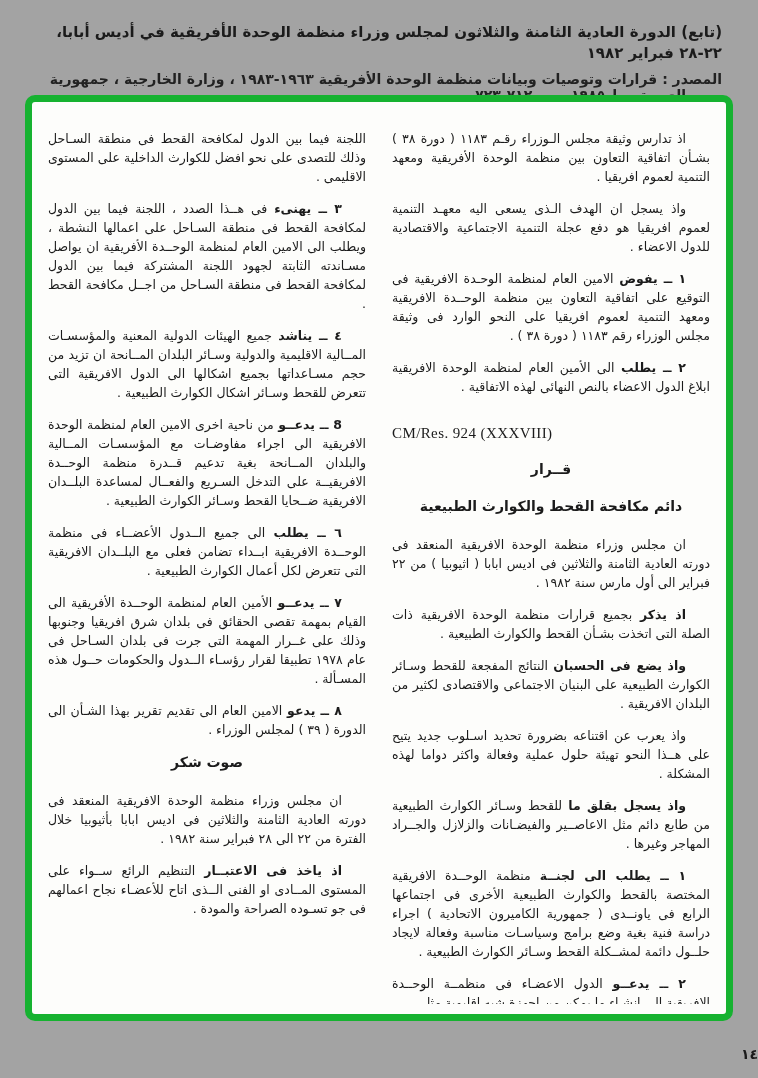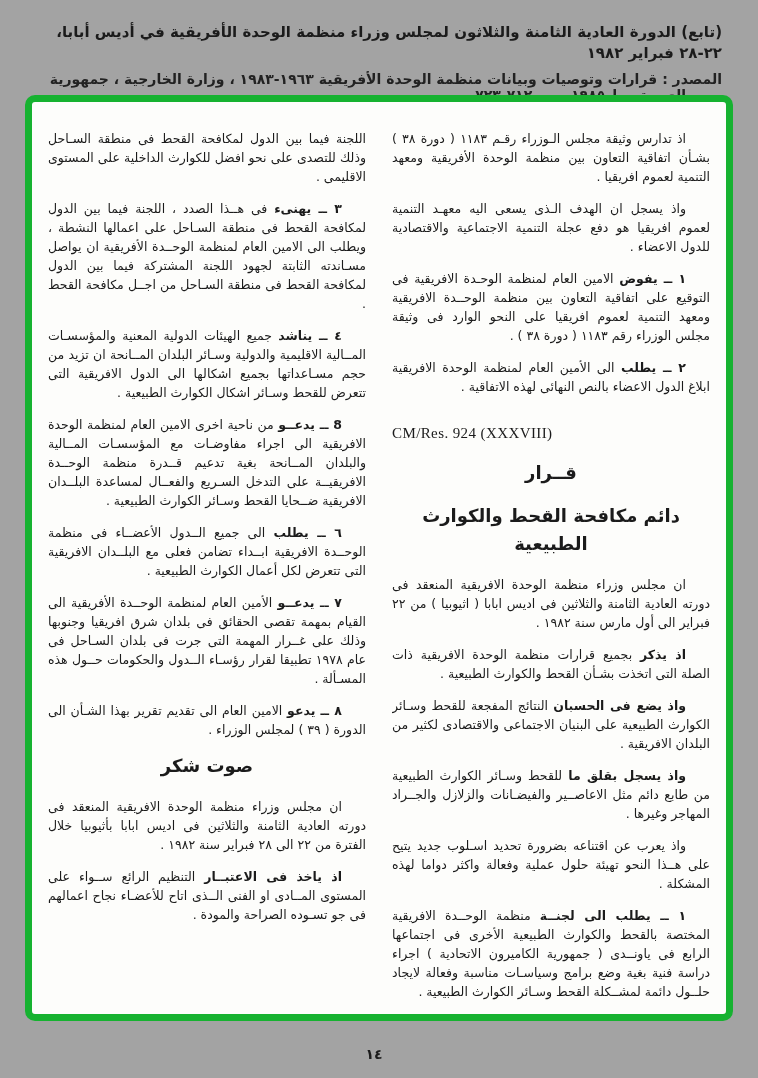--- a/index.html
+++ b/index.html
@@ -65,29 +65,29 @@
     unicode-bidi: embed;
     font-family: "Liberation Serif", serif;
     font-size: 15px;
     letter-spacing: 0.4px;
     margin: 26px 0 14px 0;
     text-indent: 0;
   }
   .head {
     text-align: center;
     font-weight: bold;
-    font-size: 18px;
+    font-size: 14px;
     margin: 0 0 16px 0;
     text-indent: 0;
   }
   .head.minor { margin-bottom: 18px; }
   .page-number {
     position: absolute;
-    left: 0; right: 10px; bottom: 16px;
-    text-align: center;
+    left: 0; right: 0; bottom: 16px;
+    text-align: right;
     font-weight: bold;
     font-size: 14px;
   }
 </style>
 </head>
 <body>
 
 <div class="page">
 
   <div class="header">
@@ -102,22 +102,22 @@
         <p class="para"><span>اذ تدارس وثيقة مجلس الـوزراء رقـم ١١٨٣ ( دورة ٣٨ ) بشـأن اتفاقية التعاون بين منظمة الوحدة الأفريقية ومعهد التنمية لعموم افريقيا .</span></p>
         <p class="para"><span>واذ يسجل ان الهدف الـذى يسعى اليه معهـد التنمية لعموم افريقيا هو دفع عجلة التنمية الاجتماعية والاقتصادية للدول الاعضاء .</span></p>
         <p class="para"><b class="lead">١ ــ يفوض</b> <span>الامين العام لمنظمة الوحـدة الافريقية فى التوقيع على اتفاقية التعاون بين منظمة الوحــدة الافريقية ومعهد التنمية لعموم افريقيا على النحو الوارد فى وثيقة مجلس الوزراء رقم ١١٨٣ ( دورة ٣٨ ) .</span></p>
         <p class="para"><b class="lead">٢ ــ يطلب</b> <span>الى الأمين العام لمنظمة الوحدة الافريقية ابلاغ الدول الاعضاء بالنص النهائى لهذه الاتفاقية .</span></p>
         <p class="code">CM/Res. 924 (XXXVIII)</p>
         <h3 class="head">قــرار</h3>
         <h3 class="head minor">دائم مكافحة القحط والكوارث الطبيعية</h3>
         <p class="para"><span>ان مجلس وزراء منظمة الوحدة الافريقية المنعقد فى دورته العادية الثامنة والثلاثين فى اديس ابابا ( اثيوبيا ) من ٢٢ فبراير الى أول مارس سنة ١٩٨٢ .</span></p>
         <p class="para"><b class="lead">اذ يذكر</b> <span>بجميع قرارات منظمة الوحدة الافريقية ذات الصلة التى اتخذت بشـأن القحط والكوارث الطبيعية .</span></p>
         <p class="para"><b class="lead">واذ يضع فى الحسبان</b> <span>النتائج المفجعة للقحط وسـائر الكوارث الطبيعية على البنيان الاجتماعى والاقتصادى لكثير من البلدان الافريقية .</span></p>
+        <p class="para"><span>واذ يعرب عن اقتناعه بضرورة تحديد اسـلوب جديد يتيح على هــذا النحو تهيئة حلول عملية وفعالة واكثر دواما لهذه المشكلة .</span></p>
         <p class="para"><b class="lead">واذ يسجل بقلق ما</b> <span>للقحط وسـائر الكوارث الطبيعية من طابع دائم مثل الاعاصــير والفيضـانات والزلازل والجــراد المهاجر وغيرها .</span></p>
-        <p class="para"><span>واذ يعرب عن اقتناعه بضرورة تحديد اسـلوب جديد يتيح على هــذا النحو تهيئة حلول عملية وفعالة واكثر دواما لهذه المشكلة .</span></p>
         <p class="para"><b class="lead">١ ــ يطلب الى لجنــة</b> <span>منظمة الوحــدة الافريقية المختصة بالقحط والكوارث الطبيعية الأخرى فى اجتماعها الرابع فى ياونــدى ( جمهورية الكاميرون الاتحادية ) اجراء دراسة فنية بغية وضع برامج وسياسـات مناسبة وفعالة لايجاد حلــول دائمة لمشــكلة القحط وسـائر الكوارث الطبيعية .</span></p>
         <p class="para"><b class="lead">٢ ــ يدعــو</b> <span>الدول الاعضـاء فى منظمــة الوحــدة الافريقية الى انشـاء ما يمكن من اجهزة شبه اقليمية مثل</span></p>
       </div>
 
       <div class="col">
         <p class="para noindent"><span>اللجنة فيما بين الدول لمكافحة القحط فى منطقة السـاحل وذلك للتصدى على نحو افضل للكوارث الداخلية على المستوى الاقليمى .</span></p>
         <p class="para"><b class="lead">٣ ــ يهنىء</b> <span>فى هــذا الصدد ، اللجنة فيما بين الدول لمكافحة القحط فى منطقة السـاحل على اعمالها النشطة ، ويطلب الى الامين العام لمنظمة الوحــدة الأفريقية ان يواصل مسـاندته الثابتة لجهود اللجنة المشتركة فيما بين الدول لمكافحة القحط فى منطقة السـاحل من اجــل مكافحة القحط .</span></p>
         <p class="para"><b class="lead">٤ ــ يناشد</b> <span>جميع الهيئات الدولية المعنية والمؤسسـات المــالية الاقليمية والدولية وسـائر البلدان المــانحة ان تزيد من حجم مسـاعداتها بجميع اشكالها الى الدول الافريقية التى تتعرض للقحط وسـائر اشكال الكوارث الطبيعية .</span></p>
         <p class="para"><b class="lead">8 ــ يدعــو</b> <span>من ناحية اخرى الامين العام لمنظمة الوحدة الافريقية الى اجراء مفاوضـات مع المؤسسـات المــالية والبلدان المــانحة بغية تدعيم قــدرة منظمة الوحــدة الافريقيــة على التدخل السـريع والفعــال لمساعدة البلــدان الافريقية ضــحايا القحط وسـائر الكوارث الطبيعية .</span></p>
         <p class="para"><b class="lead">٦ ــ يطلب</b> <span>الى جميع الــدول الأعضــاء فى منظمة الوحــدة الافريقية ابــداء تضامن فعلى مع البلــدان الافريقية التى تتعرض لكل أعمال الكوارث الطبيعية .</span></p>

